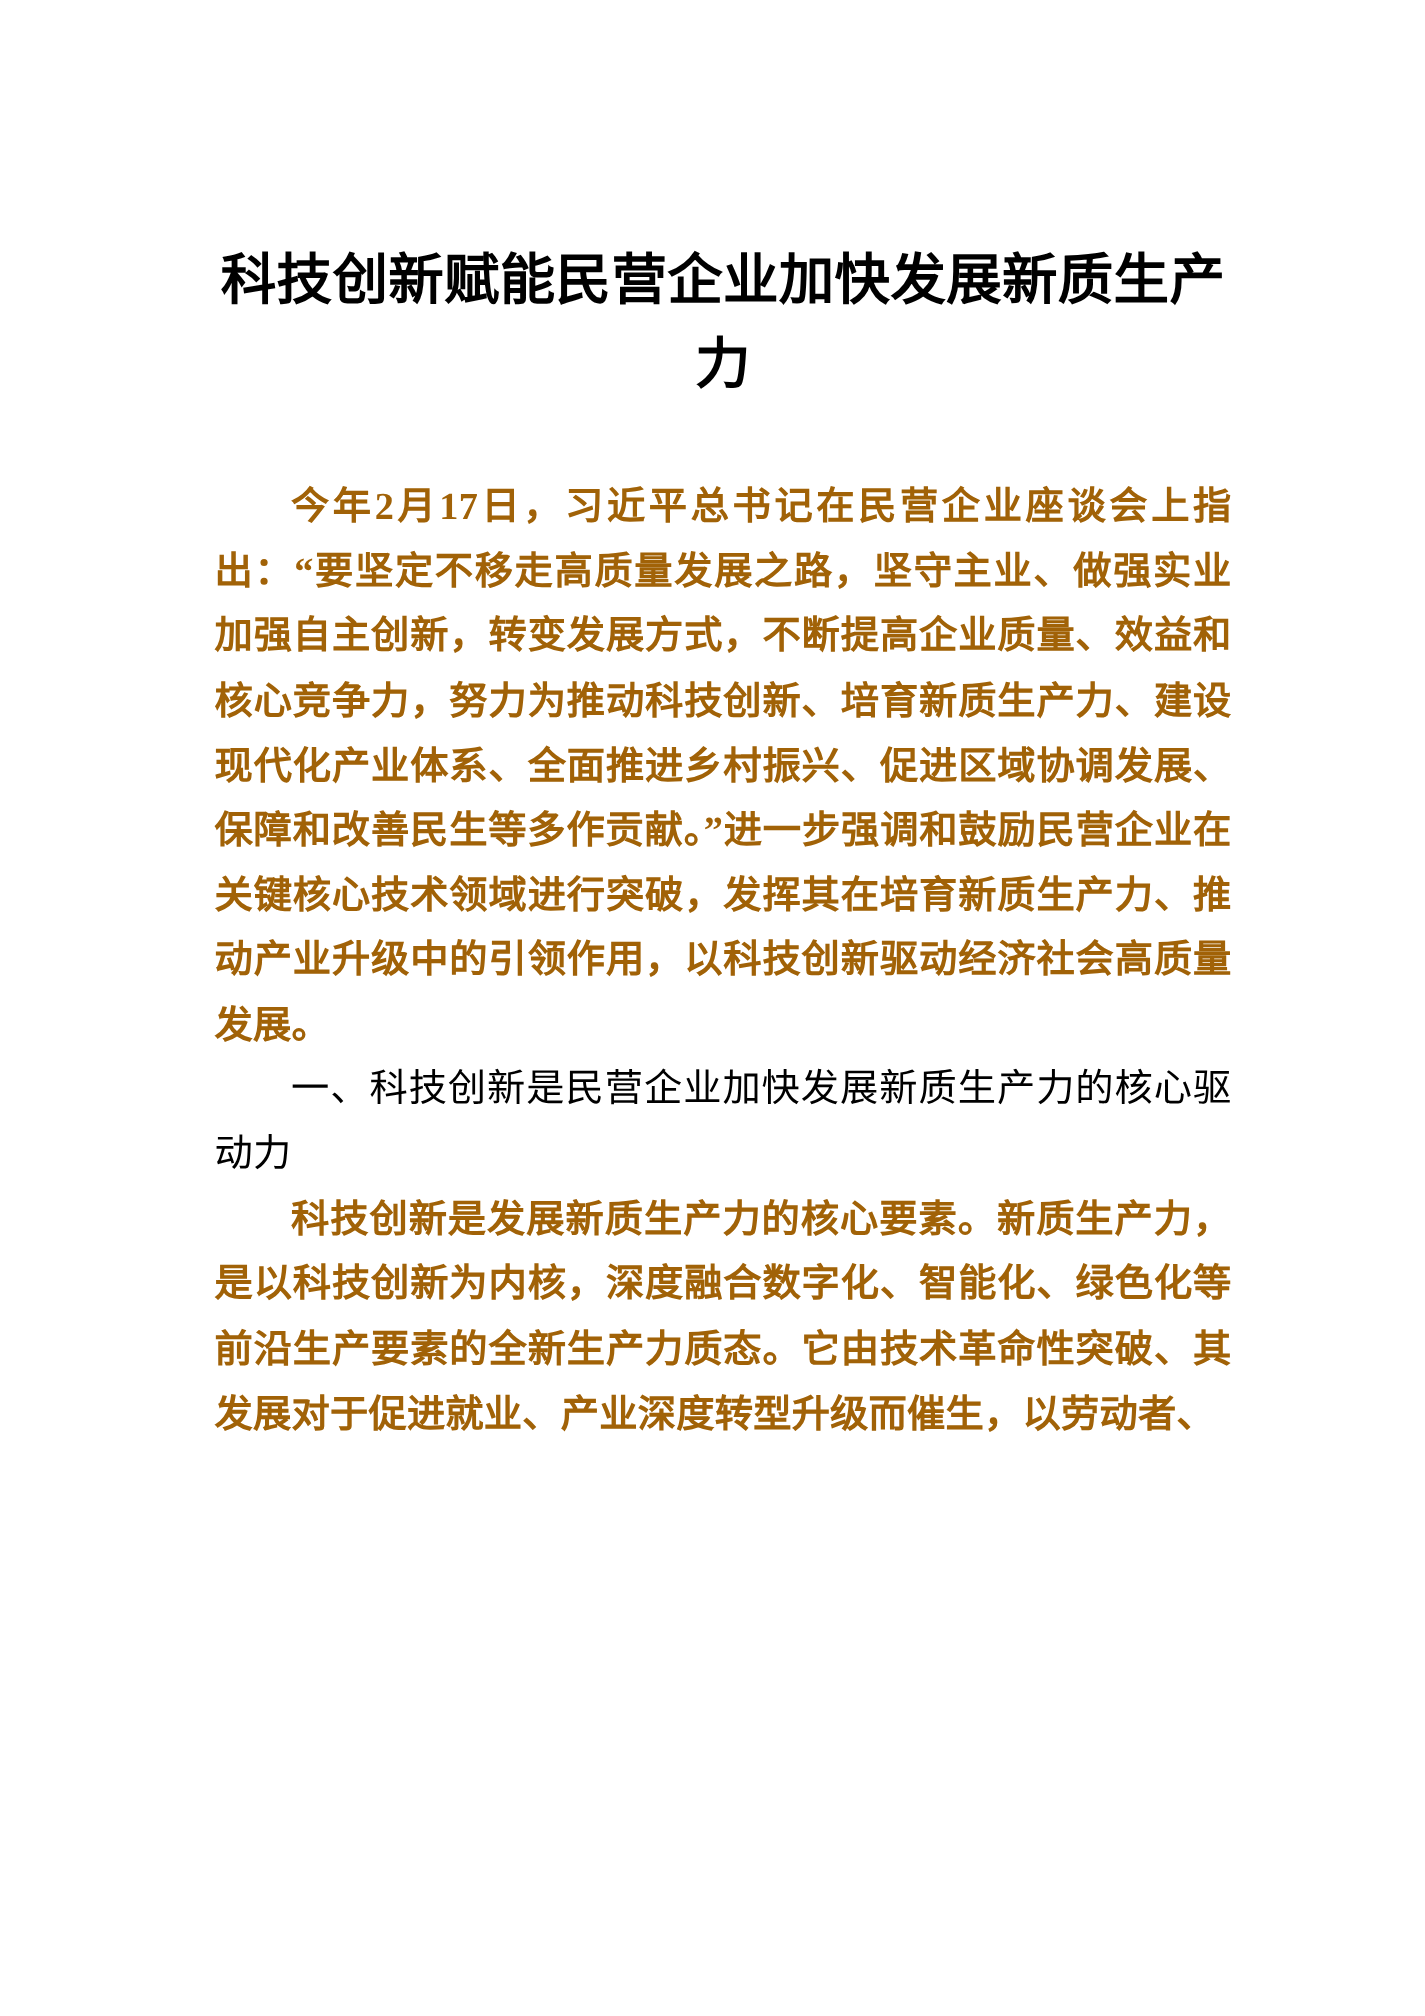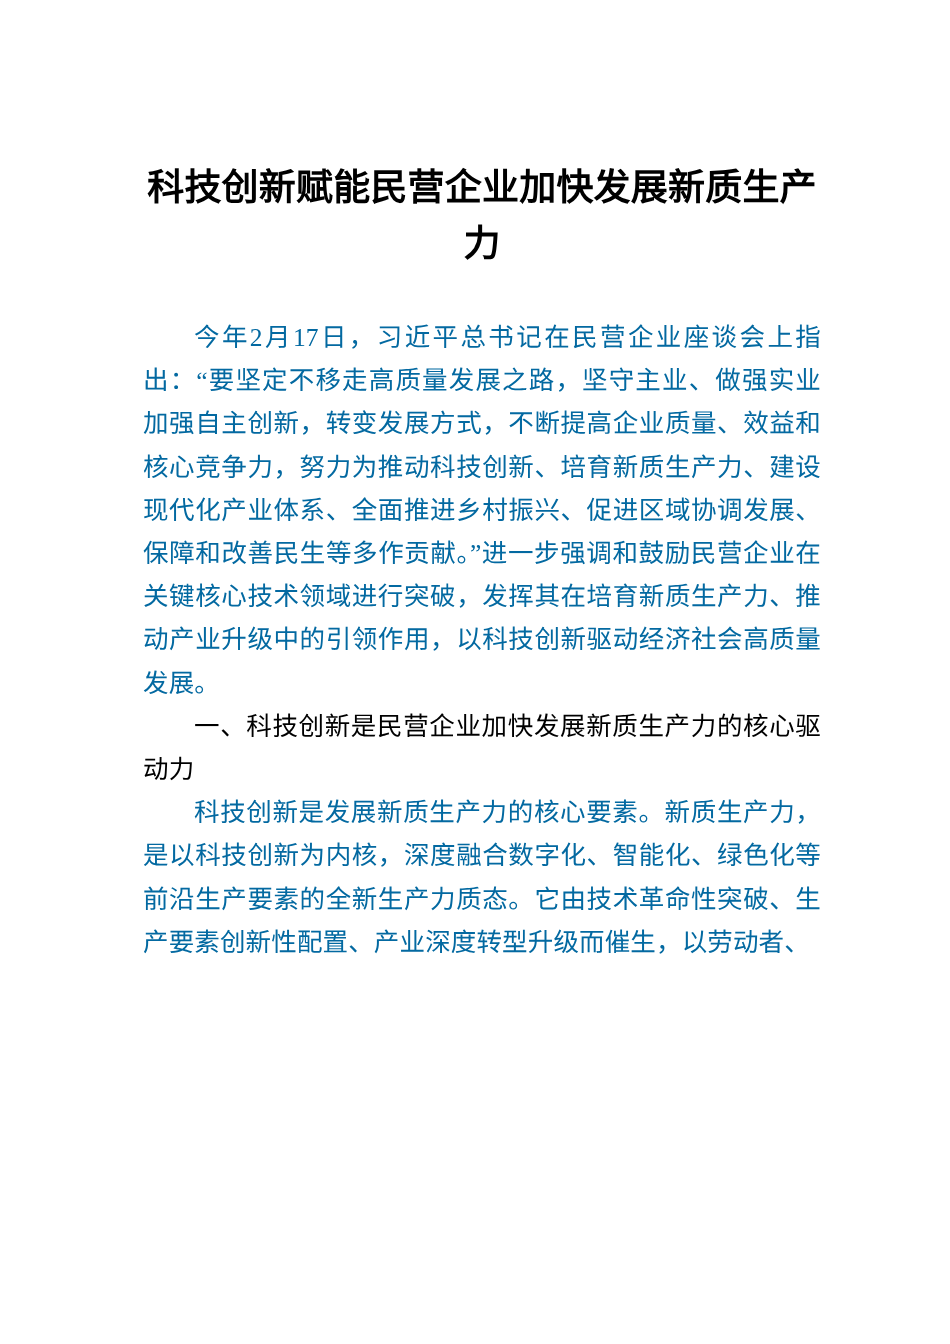--- a/index.html
+++ b/index.html
@@ -48,26 +48,27 @@
     height: 44px;
   }
 
   
   .para {
     margin: 0;
     padding: 0;
     font-family: "Liberation Serif", "DejaVu Serif", serif;
     font-size: 25.5px;
     line-height: 43.2px;
-    color: #0369a1;
+    color: #a16207;
     text-align: justify;
     text-justify: inter-character;
     text-indent: 51px;   
     word-break: break-all;
     letter-spacing: 0.15px;
+    font-weight: bold;
   }
 
   
   .section-heading {
     margin: 0;
     padding: 0;
     font-family: "Liberation Sans", "DejaVu Sans", sans-serif;
     font-weight: normal;
     font-size: 25.5px;
     line-height: 43.2px;
@@ -87,16 +88,16 @@
 
     <h1 class="doc-title">科技创新赋能民营企业加快发展新质生产力</h1>
 
     <div class="title-gap"></div>
 
     <p class="para">今年2月17日，习近平总书记在民营企业座谈会上指出：“要坚定不移走高质量发展之路，坚守主业、做强实业加强自主创新，转变发展方式，不断提高企业质量、效益和核心竞争力，努力为推动科技创新、培育新质生产力、建设现代化产业体系、全面推进乡村振兴、促进区域协调发展、保障和改善民生等多作贡献。”进一步强调和鼓励民营企业在关键核心技术领域进行突破，发挥其在培育新质生产力、推动产业升级中的引领作用，以科技创新驱动经济社会高质量发展。</p>
 
     <p class="section-heading">一、科技创新是民营企业加快发展新质生产力的核心驱动力</p>
 
 
-    <p class="para">科技创新是发展新质生产力的核心要素。新质生产力，是以科技创新为内核，深度融合数字化、智能化、绿色化等前沿生产要素的全新生产力质态。它由技术革命性突破、生产要素创新性配置、产业深度转型升级而催生，以劳动者、</p>
+    <p class="para">科技创新是发展新质生产力的核心要素。新质生产力，是以科技创新为内核，深度融合数字化、智能化、绿色化等前沿生产要素的全新生产力质态。它由技术革命性突破、其发展对于促进就业、产业深度转型升级而催生，以劳动者、</p>
 
   </div>
 </div>
 
 </body></html>

